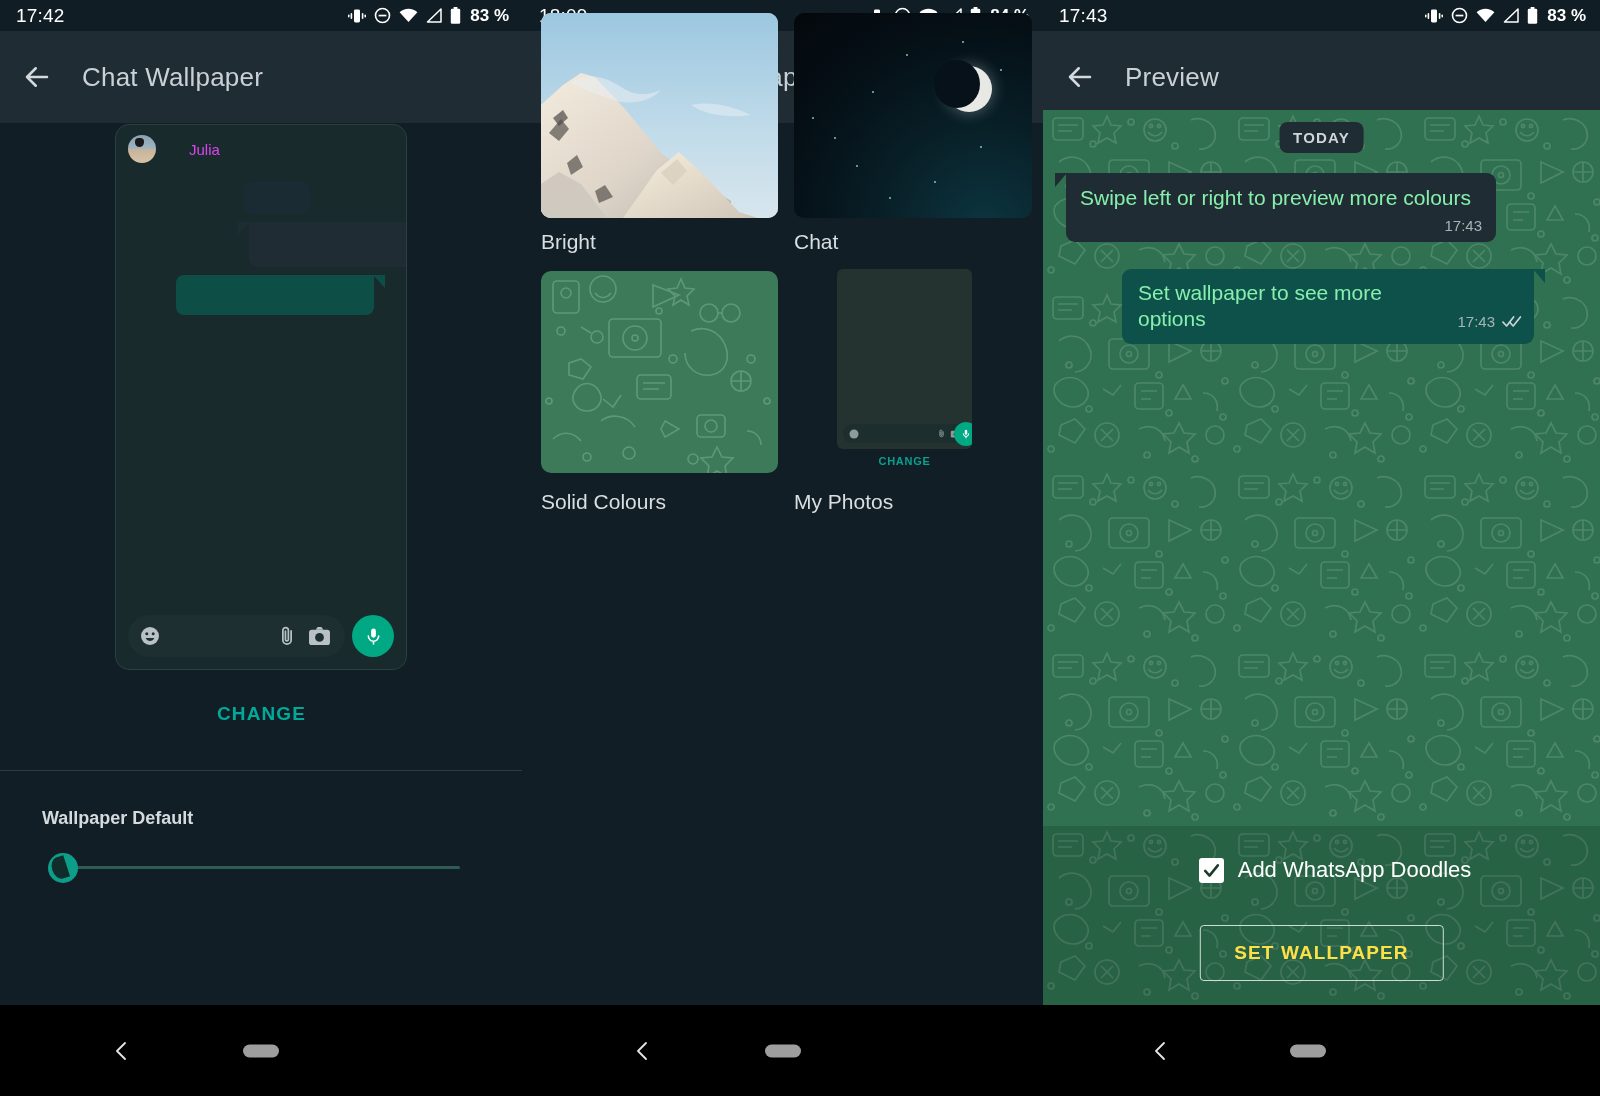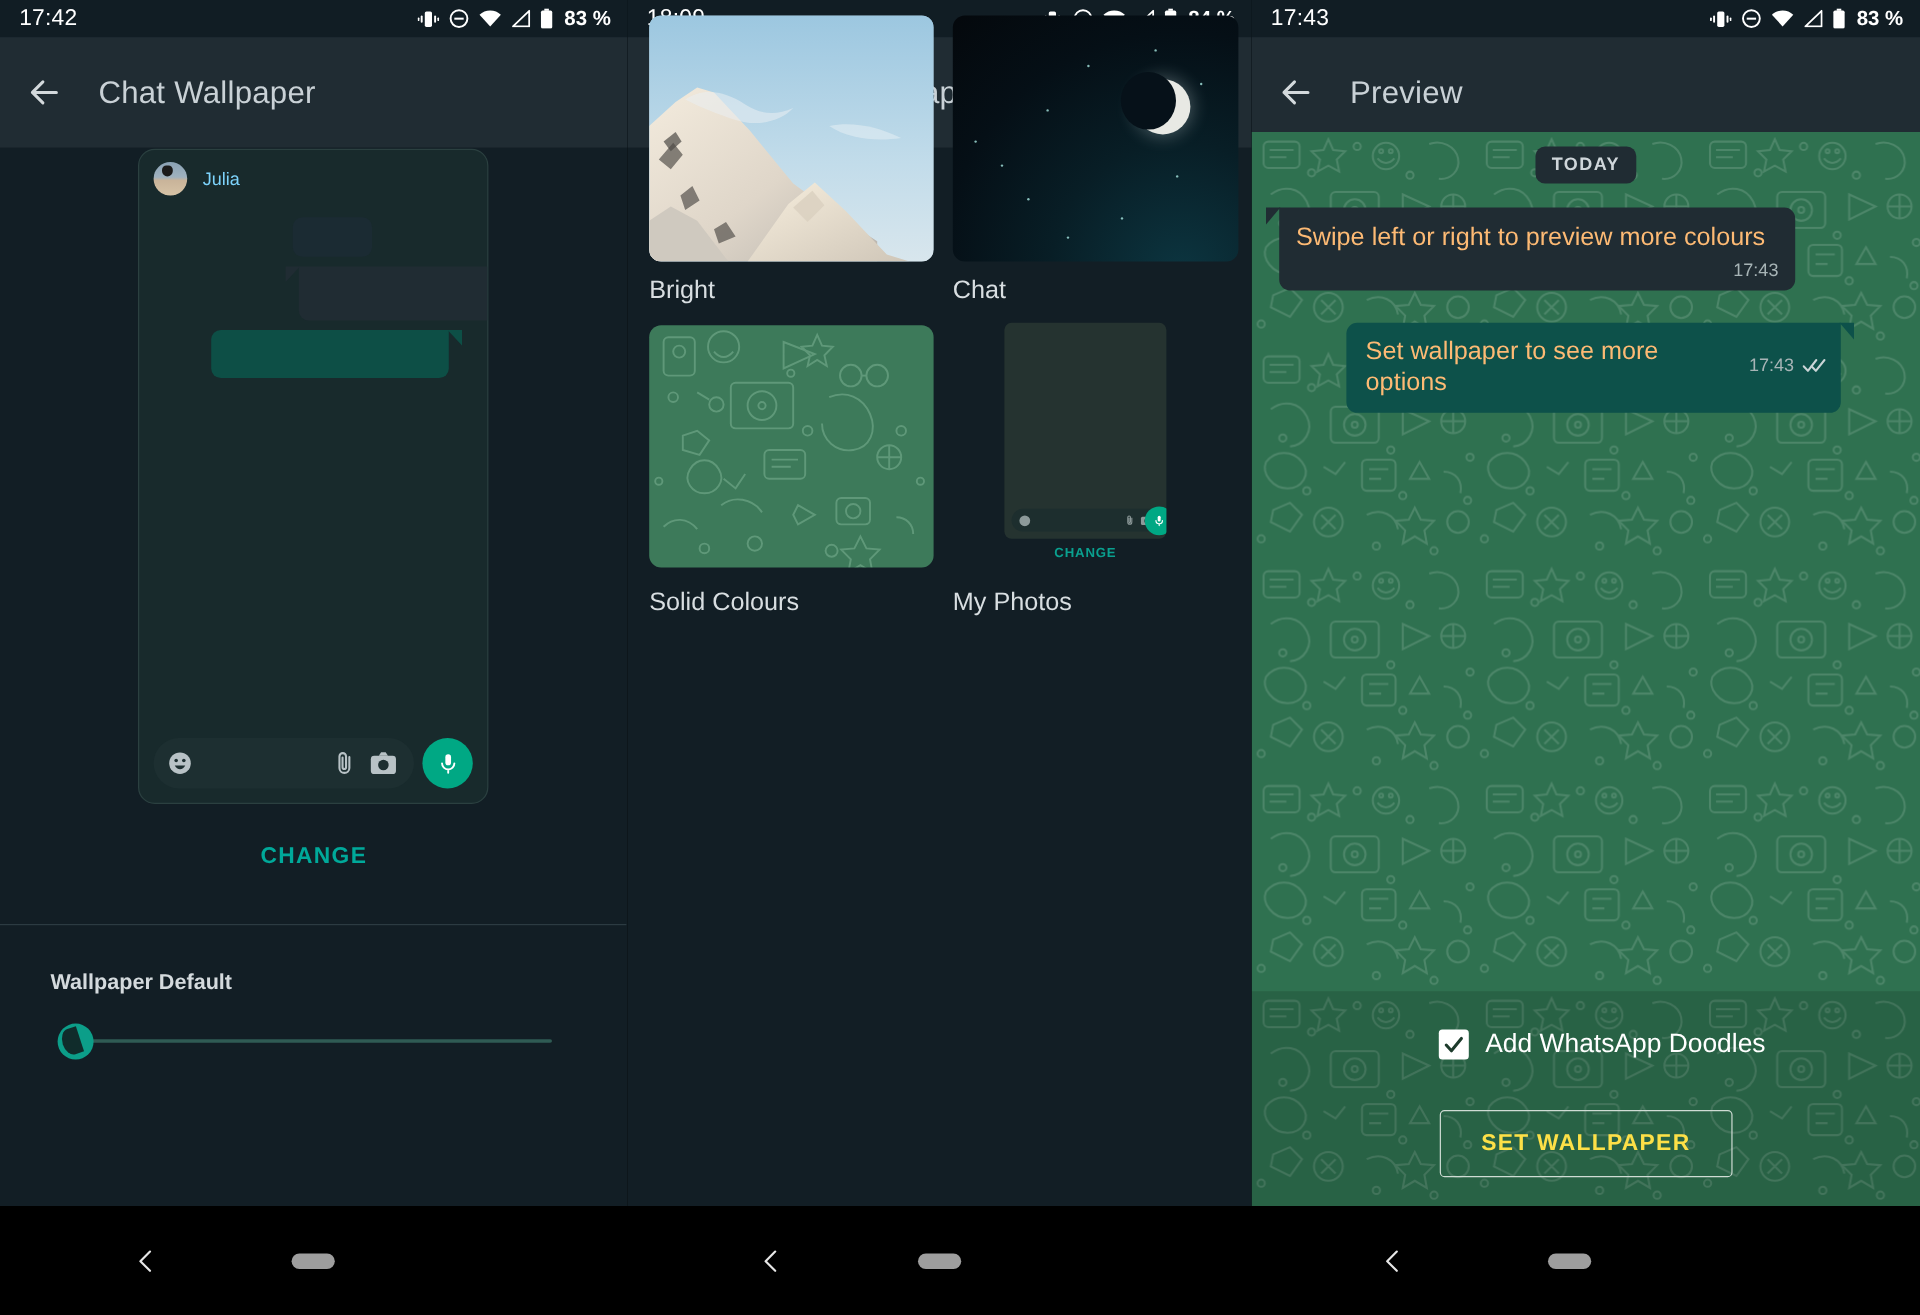--- a/index.html
+++ b/index.html
@@ -49,21 +49,21 @@
   .card-head { display: flex; align-items: center; gap: 13px; padding: 10px 12px 8px; }
   .avatar {
     width: 28px; height: 28px; border-radius: 50%;
     background: linear-gradient(#8aa2b5 0%, #9fb2bf 45%, #c9b49a 55%, #d6c3a6 100%);
     position: relative; overflow: hidden; flex: none;
   }
   .avatar::after {
     content:""; position:absolute; left: 7px; top: 3px;
     width: 9px; height: 9px; background:#1b1b1b; border-radius: 40% 40% 50% 50%;
   }
-  .avatar-name { color: #7dd3fc; font-size: 15px; }
+  .avatar-name { color: #d946ef; font-size: 15px; margin-left: 20px; }
   .bubble-ph { position: absolute; border-radius: 8px; }
   .ph-top { left: 128px; top: 56px; width: 66px; height: 33px; background: #1b2b33; }
   .ph-in  { left: 133px; top: 97px; width: 200px; height: 45px; background: #202c33; border-top-left-radius: 0; }
   .ph-in::before {
     content:""; position:absolute; left: -11px; top: 0;
     border-width: 0 0 13px 12px; border-style: solid; border-color: transparent transparent transparent #202c33;
   }
   .ph-out { left: 60px; top: 150px; width: 198px; height: 40px; background: #0d4f46; border-top-right-radius: 0; }
   .ph-out::before {
     content:""; position:absolute; right: -11px; top: 0;
@@ -152,27 +152,27 @@
   .msg { position: absolute; border-radius: 9px; padding: 12px 14px 8px; }
   .msg-in {
     left: 23px; top: 63px; width: 430px; background: #202c33; border-top-left-radius: 0;
   }
   .msg-in::before {
     content:""; position:absolute; left: -11px; top: 0;
     border-width: 0 0 14px 12px; border-style: solid; border-color: transparent transparent transparent #202c33;
   }
   .msg-out {
     left: 79px; top: 159px; width: 412px; background: #0d514a; border-top-right-radius: 0;
-    display: flex; align-items: center; gap: 12px; padding: 11px 12px 11px 16px;
+    display: flex; align-items: flex-end; gap: 12px; padding: 11px 12px 11px 16px;
   }
   .msg-out::before {
     content:""; position:absolute; right: -11px; top: 0;
     border-width: 0 12px 14px 0; border-style: solid; border-color: transparent #0d514a transparent transparent;
   }
-  .msg-text { color: #fdba74; font-size: 21px; line-height: 1.25; }
+  .msg-text { color: #86efac; font-size: 21px; line-height: 1.25; }
   .msg-meta { display: flex; align-items: center; justify-content: flex-end; gap: 7px; margin-top: 6px; }
   .msg-out .msg-meta { margin-top: 0; padding-bottom: 3px; }
   .msg-time { color: #a7b4b6; font-size: 15px; }
   .preview-footer { position: absolute; left: 0; bottom: 0; width: 100%; height: 179px; background: rgba(0,0,0,.13); padding-left: 27px; }
   .doodle-check { display: flex; align-items: center; justify-content: center; gap: 14px; margin-top: 31px; cursor: pointer; }
   .checkbox {
     width: 25px; height: 25px; background: #fff; border-radius: 3px;
     display: flex; align-items: center; justify-content: center;
   }
   .doodle-label { color: #fff; font-size: 22px; }

